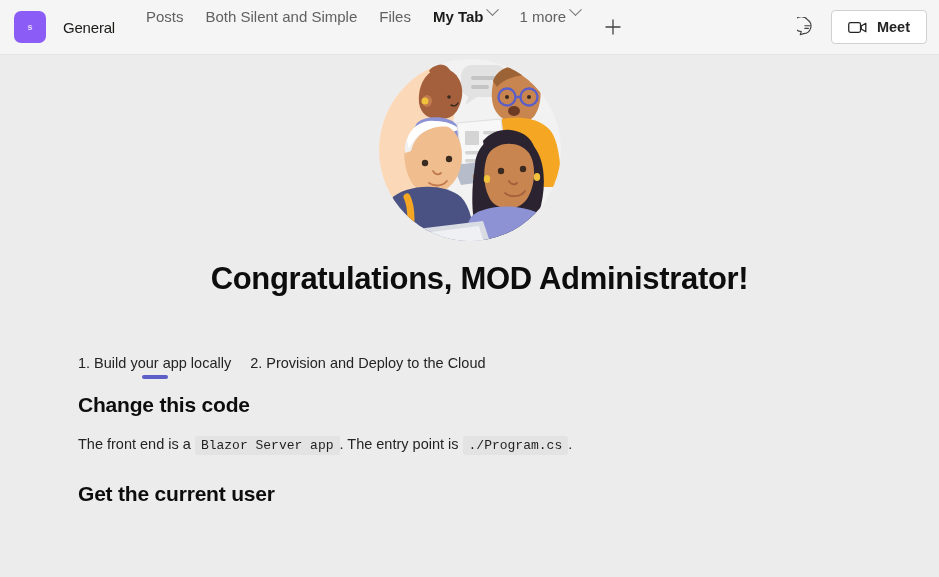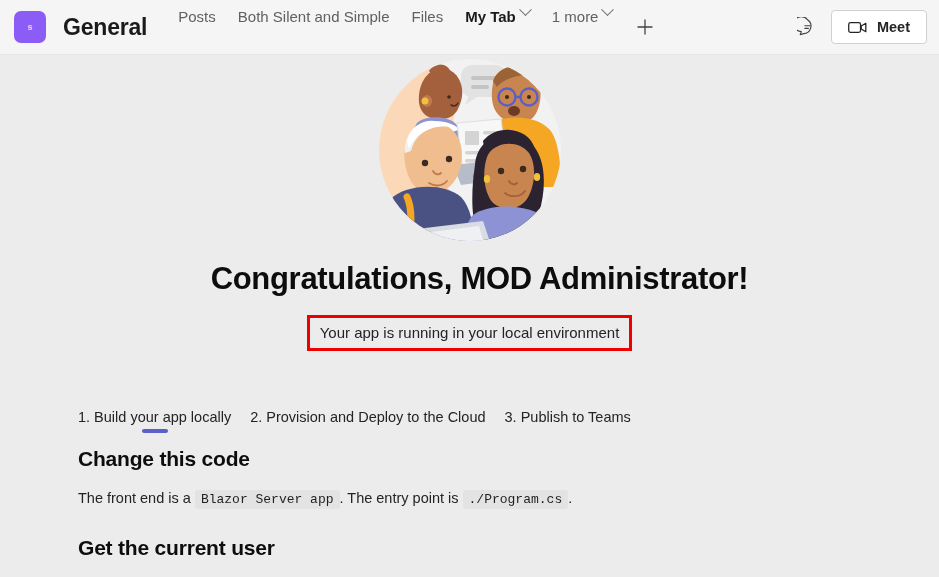--- a/index.html
+++ b/index.html
@@ -26,22 +26,22 @@
     border-radius: 7px;
     background: #8b5cf6;
     display: flex; align-items: center; justify-content: center;
     color: #e7d9fb;
     font-size: 9px;
     font-weight: 600;
     flex: 0 0 auto;
     cursor: pointer;
   }
   .channel-title {
-    font-size: 23px;
-    font-weight: 700;
+    font-size: 15px;
+    font-weight: 400;
     color: #1b1a19;
     margin-left: 17px;
     white-space: nowrap;
     letter-spacing: -0.2px;
   }
   .tabs {
     display: flex;
     align-items: center;
     margin-left: 20px;
     height: 55px;
@@ -327,37 +327,31 @@
         <path d="M96 158 C112 146 152 146 170 162 C182 174 186 194 186 200 L92 200 C88 180 88 166 96 158 Z" fill="#8c92d4"></path>
 
         <path d="M40 172 L106 164 L118 200 L34 200 Z" fill="#d9dce3"></path>
         <path d="M46 176 L102 169 L110 196 L42 196 Z" fill="#eef0f4"></path>
       </g>
     </svg>
   </div>
 
   <div class="congrats">Congratulations, MOD Administrator!</div>
 
-  <div class="status-wrap">
-    <div class="status-box">Your app is running in your local environment</div>
-  </div>
 
   <div class="body-col">
 
     <div class="steps">
       <div class="step">
         <span>1. Build your app locally</span>
         <span class="step-indicator"></span>
       </div>
       <div class="step">
         <span>2. Provision and Deploy to the Cloud</span>
       </div>
-      <div class="step">
-        <span>3. Publish to Teams</span>
-      </div>
     </div>
 
     <div class="section-heading">Change this code</div>
 
     <div class="para">
       <span>The front end is a</span>
       <code class="inline">Blazor Server app</code><span>. The entry point is</span>
       <code class="inline">./Program.cs</code><span>.</span>
     </div>
 

